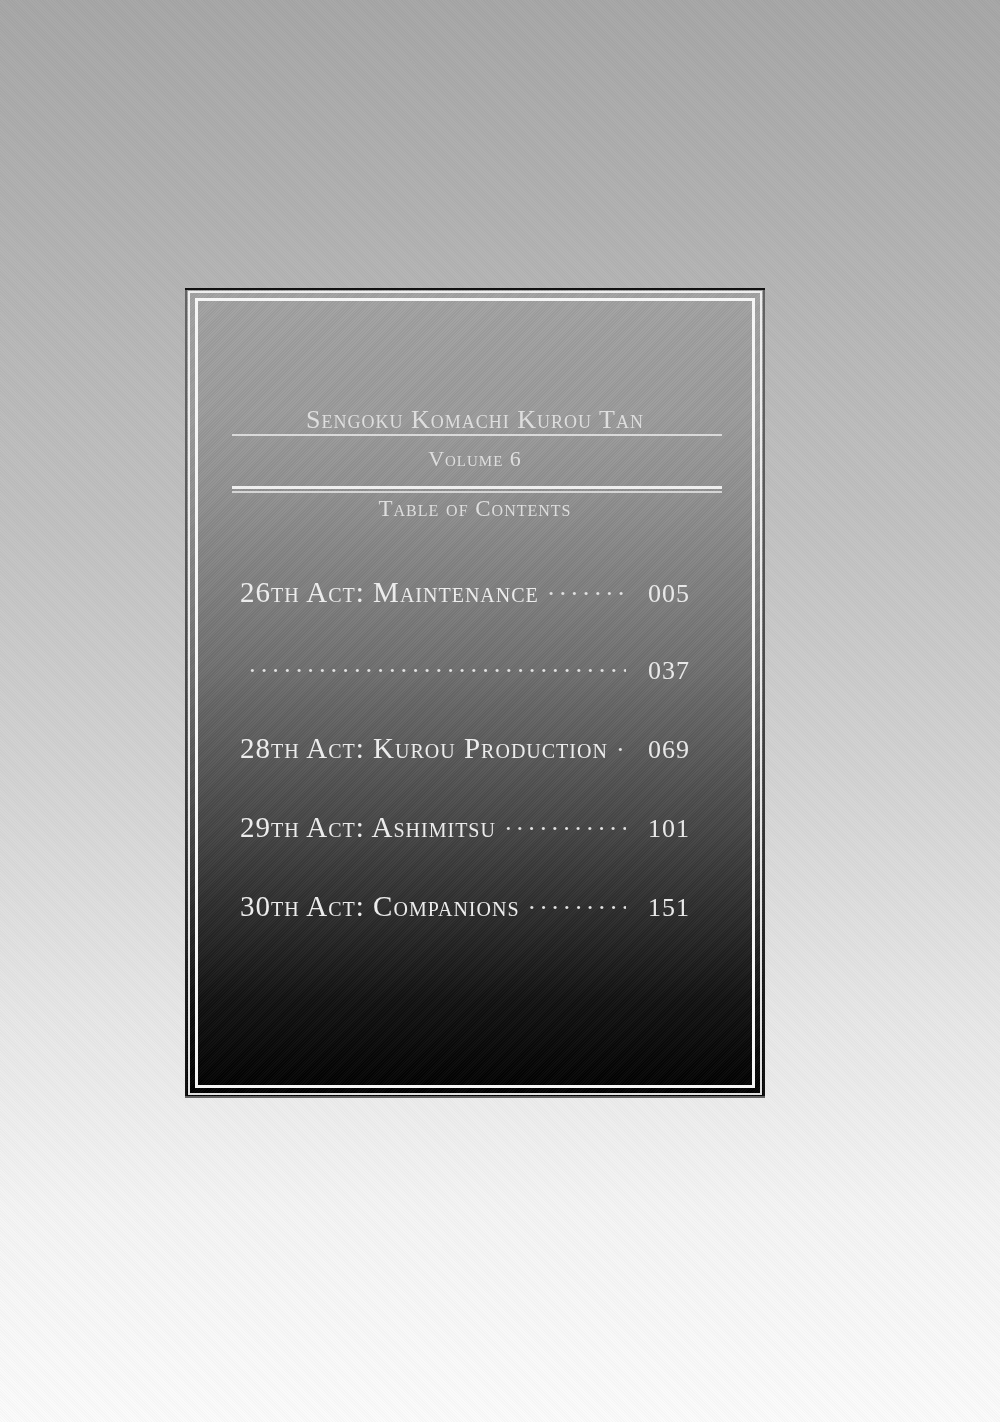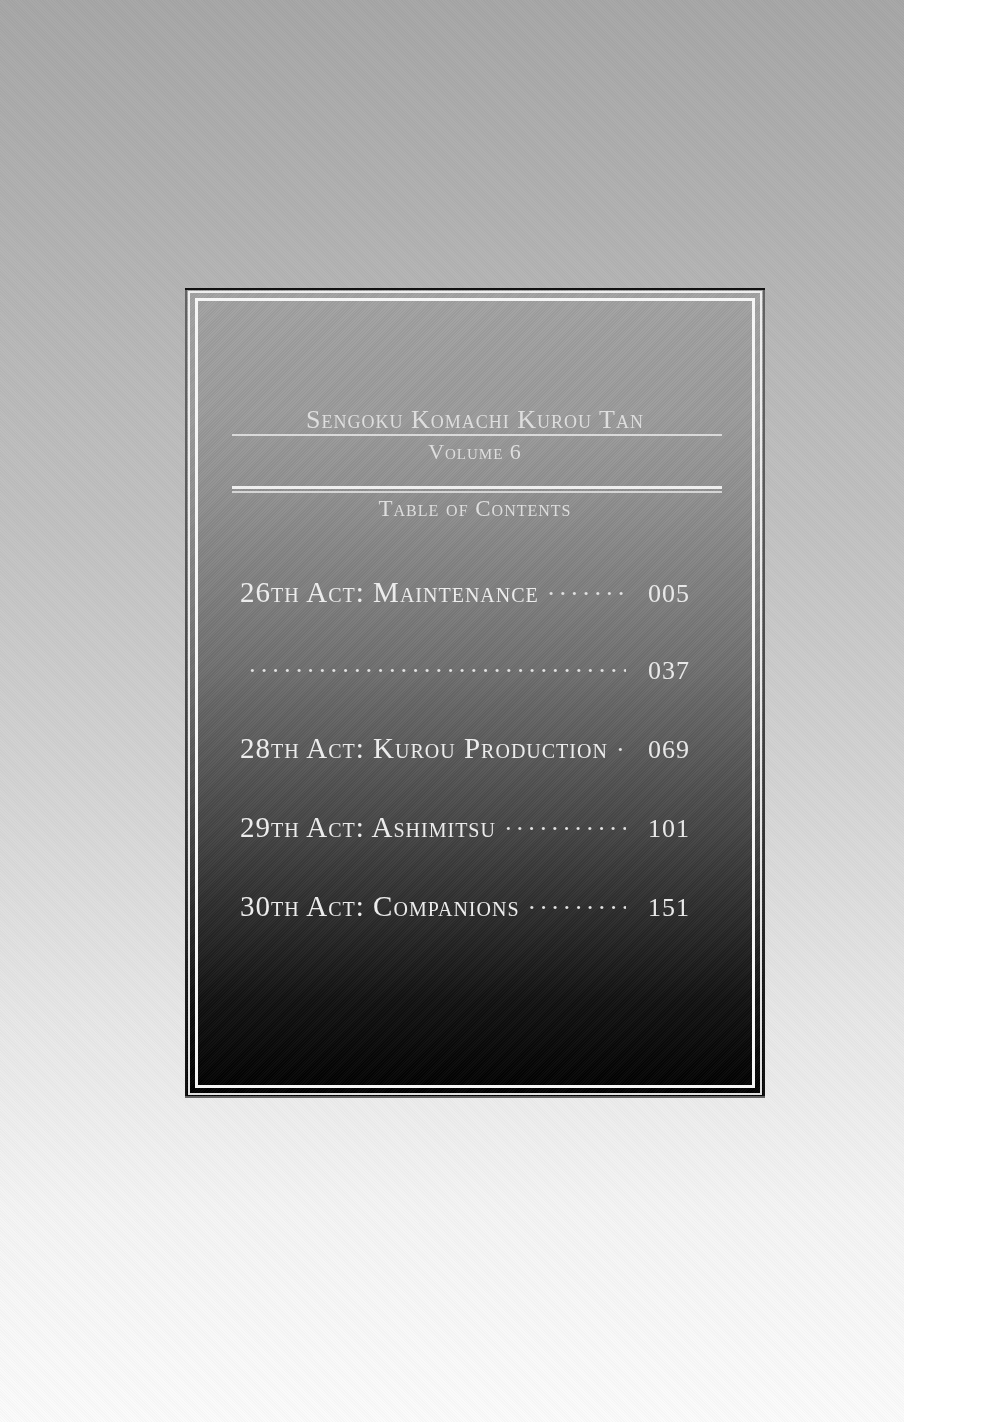--- a/index.html
+++ b/index.html
@@ -10,21 +10,21 @@
     --panel_top:#a2a2a2;
     --panel_bottom:#000000;
   }
   html,body{margin:0;padding:0;}
   body{
     width:1000px;height:1422px;
     font-family:"Liberation Serif","DejaVu Serif",serif;
     overflow:hidden;
   }
   .page{
-    position:relative;width:904px;height:1422px;
+    position:relative;width:1000px;height:1422px;
     background:linear-gradient(180deg,
       var(--bg_top) 0%,
       #b0b0b0 15%,
       #bfbfbf 35%,
       #d3d3d3 55%,
       #e7e7e7 72%,
       #f4f4f4 85%,
       var(--bg_bottom) 100%);
   }
   .grain{
@@ -60,21 +60,21 @@
     position:absolute;inset:8px;border:3px solid var(--frame);
     pointer-events:none;
   }
   .content{
     position:absolute;inset:13px;
     color:var(--text);
     font-variant-caps:small-caps;
   }
   .centered{position:absolute;left:0;width:100%;text-align:center;white-space:nowrap;}
   .series-title{top:102px;font-size:26px;line-height:30px;letter-spacing:1px;color:#dedede;}
-  .volume-label{top:137px;font-size:22px;line-height:24px;letter-spacing:1px;color:#dedede;text-align:center;}
+  .volume-label{top:144px;font-size:22px;line-height:24px;letter-spacing:1px;color:#dedede;text-align:center;}
   .volume-subtitle{top:157px;font-size:26px;line-height:28px;letter-spacing:.5px;color:#dedede;}
   .toc-heading{top:194px;font-size:23px;line-height:24px;letter-spacing:1px;color:#dedede;}
   .rule-single{
     position:absolute;left:32px;top:131px;width:490px;height:2px;
     background:#d9d9d9;
   }
   .rule-double{position:absolute;left:32px;top:183px;width:490px;}
   .rule-double .rd-top{height:3px;background:#eeeeee;}
   .rule-double .rd-gap{height:2px;}
   .rule-double .rd-bot{height:2px;background:#d5d5d5;}

